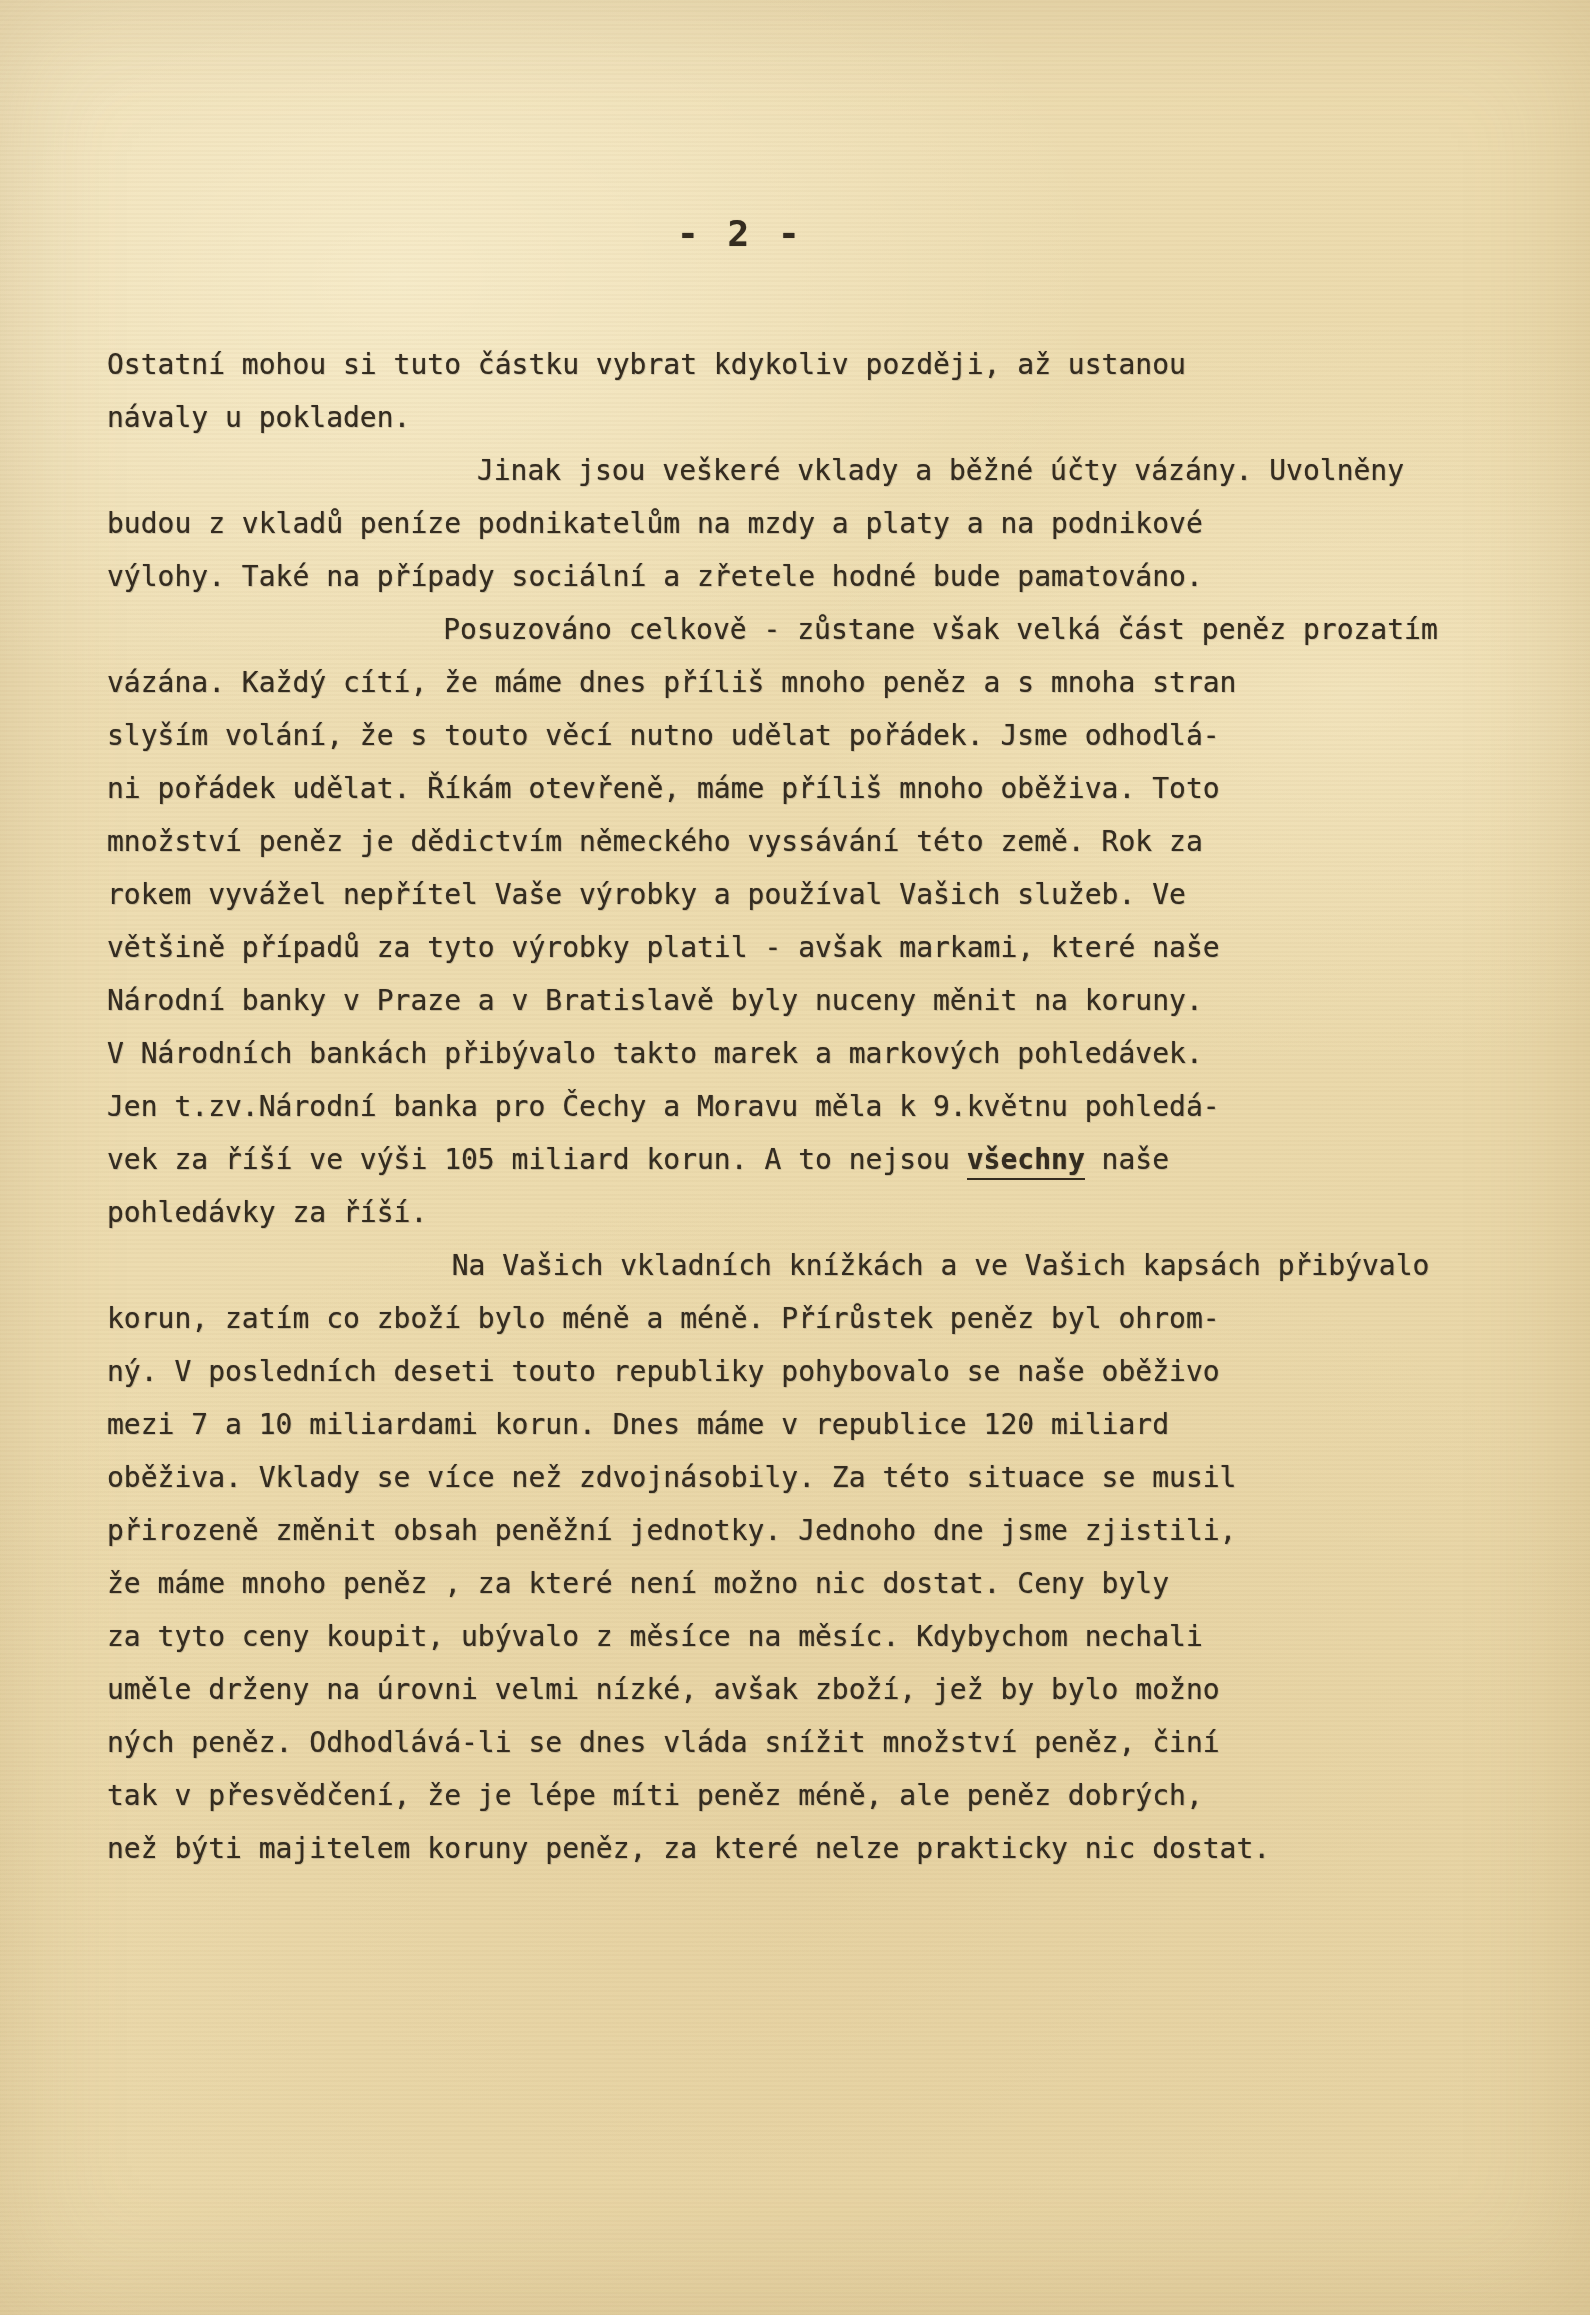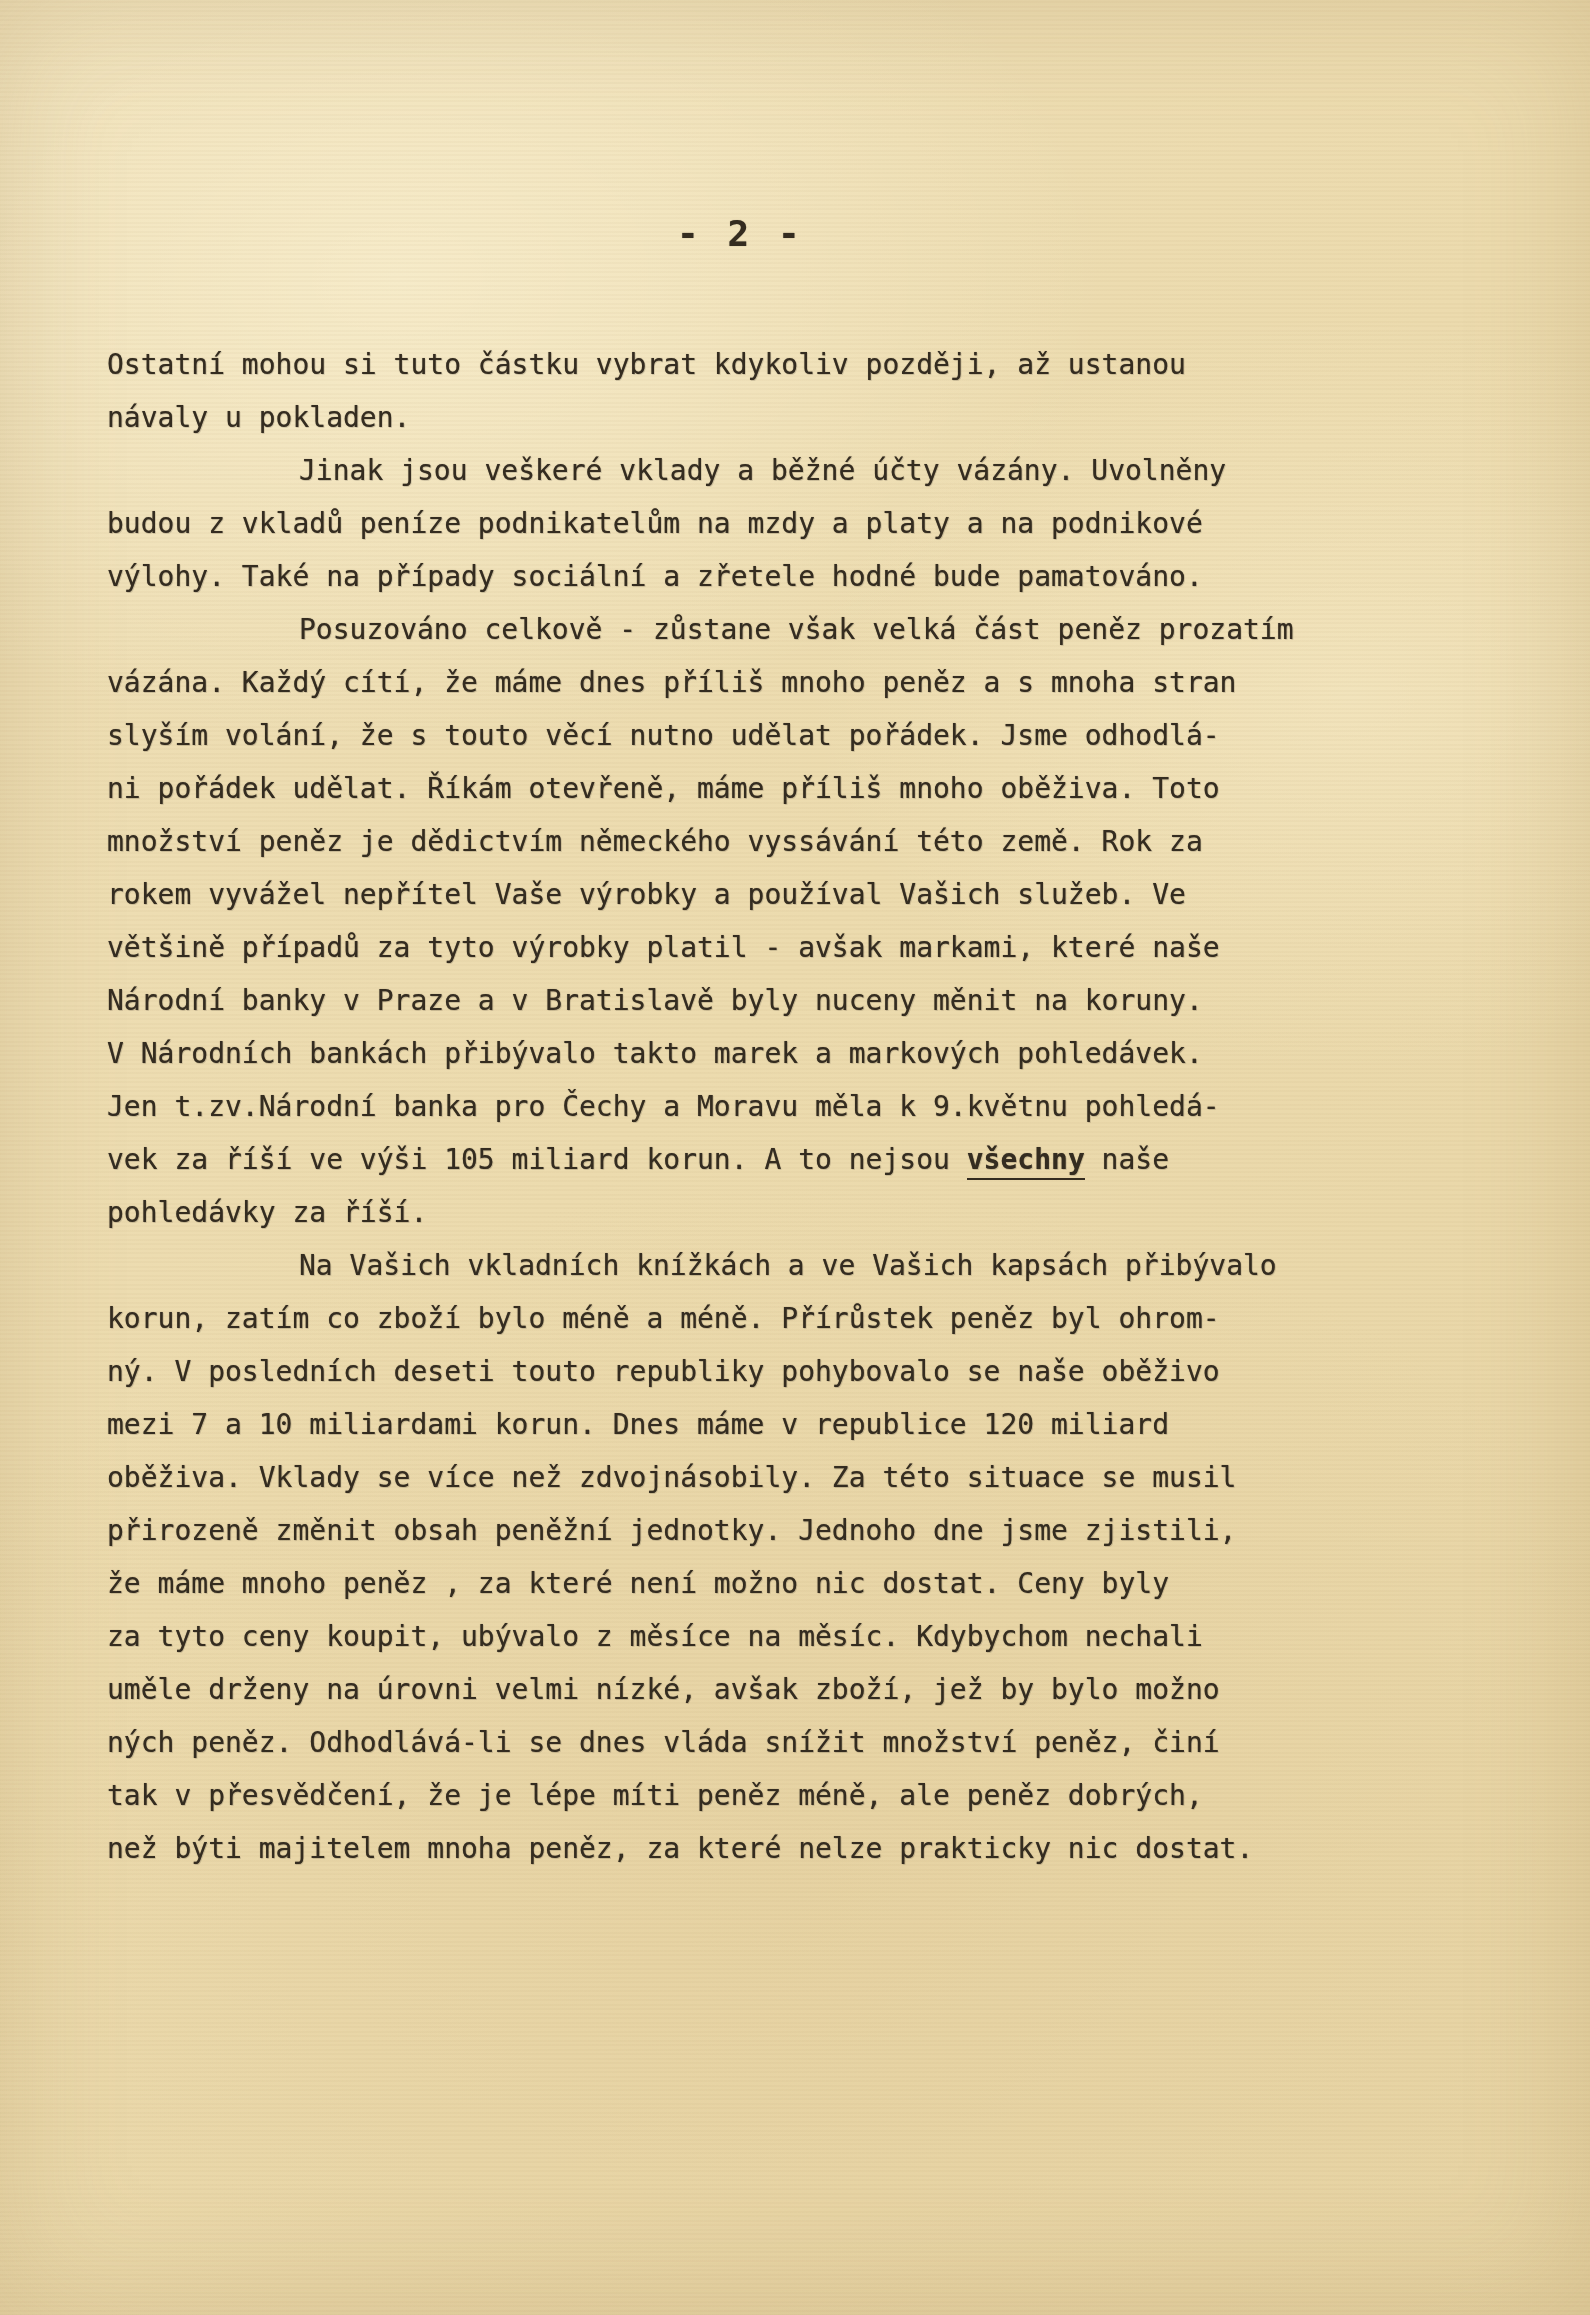--- a/index.html
+++ b/index.html
@@ -35,21 +35,21 @@
     position: absolute;
     top: 338px;
     left: 107px;
     width: 1475px;
     font-size: 28px;
     line-height: 53px;
     text-shadow: 0 0 0.9px rgba(52,44,32,0.55), 0.9px 0.9px 0 rgba(52,44,32,0.14);
   }
 
   .line { white-space: pre; }
-  .line.indent { padding-left: 192px; }
+  .line.indent { padding-left: 192px; text-align: center; }
 
   .underlined {
     border-bottom: 2.7px solid currentColor;
     padding-bottom: 1.8px;
     font-weight: bold;
   }
 </style>
 </head>
 <body>
 
@@ -77,16 +77,16 @@
       <div class="line">korun, zatím co zboží bylo méně a méně. Přírůstek peněz byl ohrom-</div>
       <div class="line">ný. V posledních deseti touto republiky pohybovalo se naše oběživo</div>
       <div class="line">mezi 7 a 10 miliardami korun. Dnes máme v republice 120 miliard</div>
       <div class="line">oběživa. Vklady se více než zdvojnásobily. Za této situace se musil</div>
       <div class="line">přirozeně změnit obsah peněžní jednotky. Jednoho dne jsme zjistili,</div>
       <div class="line">že máme mnoho peněz , za které není možno nic dostat. Ceny byly</div>
       <div class="line">za tyto ceny koupit, ubývalo z měsíce na měsíc. Kdybychom nechali</div>
       <div class="line">uměle drženy na úrovni velmi nízké, avšak zboží, jež by bylo možno</div>
       <div class="line">ných peněz. Odhodlává-li se dnes vláda snížit množství peněz, činí</div>
       <div class="line">tak v přesvědčení, že je lépe míti peněz méně, ale peněz dobrých,</div>
-      <div class="line">než býti majitelem mnoha peněz, za které nelze prakticky nic dostat.</div>
+      <div class="line">než býti majitelem koruny peněz, za které nelze prakticky nic dostat.</div>
     </div>
 </div>
 
 
 </body></html>

